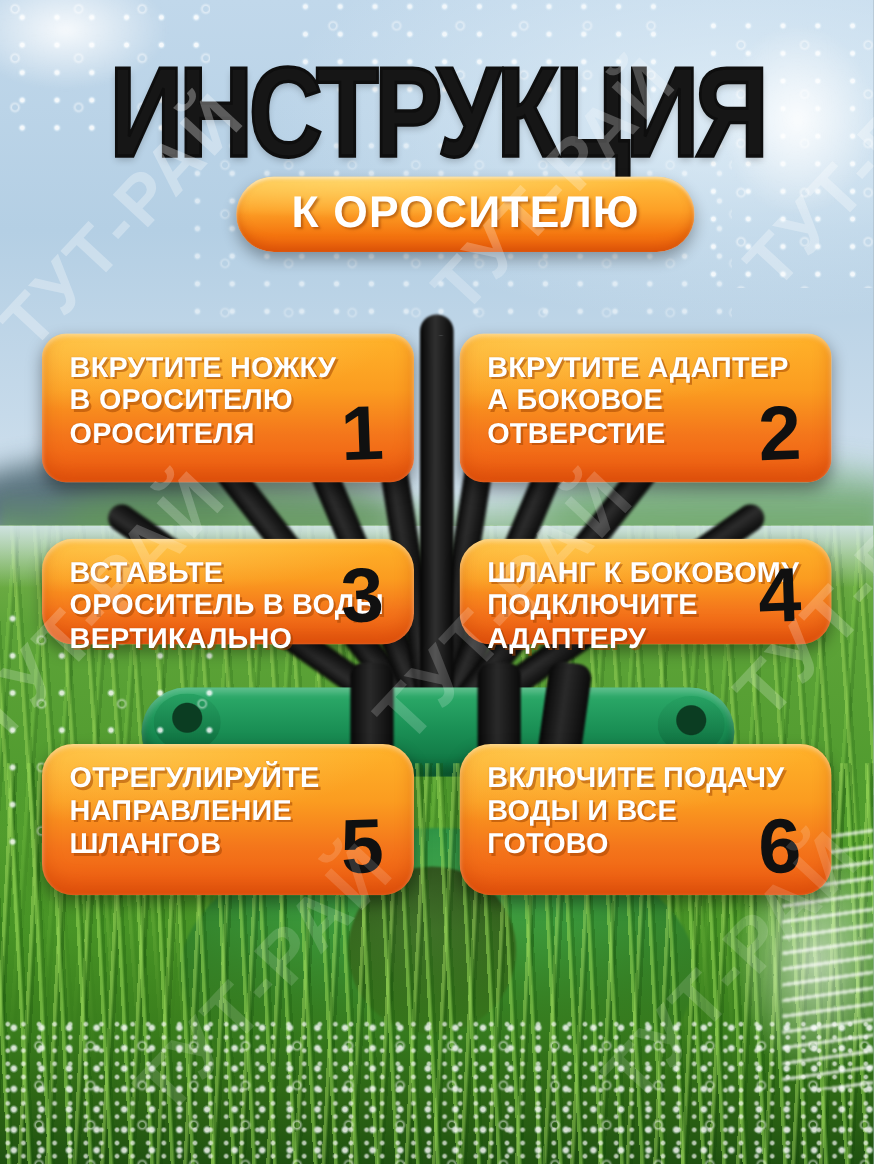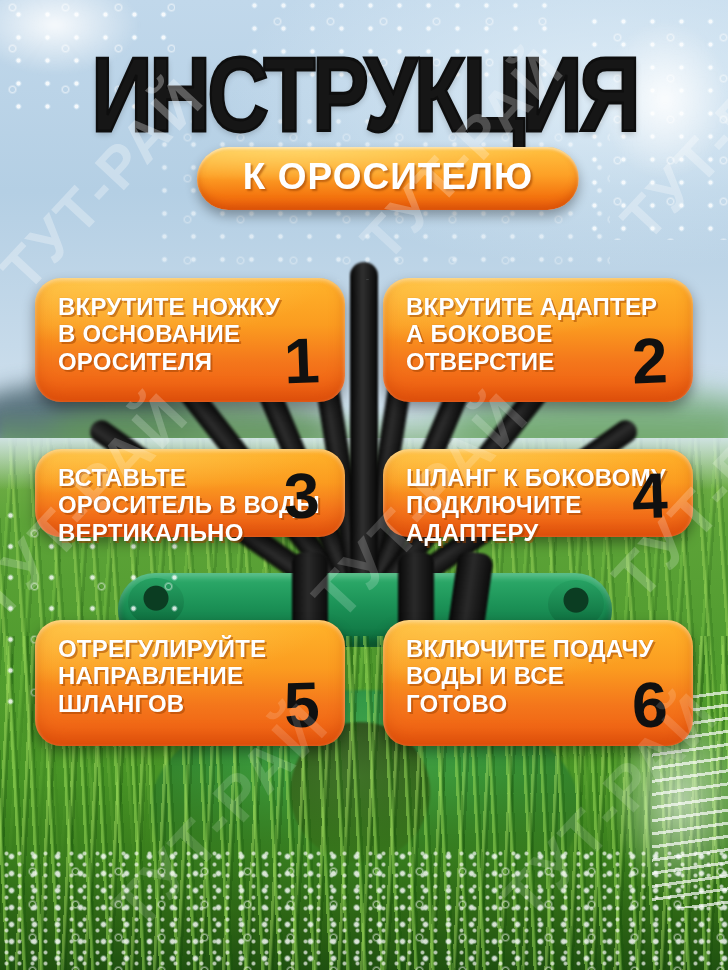--- a/index.html
+++ b/index.html
@@ -97,21 +97,21 @@
   .badge span{font-size:37px;font-weight:bold;color:#fff;letter-spacing:1px;
     text-shadow:2px 2px 2px rgba(150,60,0,.55);}
 
   
   .card{position:absolute;width:310px;border-radius:26px;z-index:30;
     background:
       radial-gradient(130% 95% at 22% 0%, rgba(255,216,104,.55), rgba(255,216,104,0) 55%),
       linear-gradient(180deg,#ffb32a 0%,#fb9c20 38%,#f4761b 68%,#ee5a10 100%);
     box-shadow:0 6px 13px rgba(0,0,0,.38), inset 0 2px 4px rgba(255,255,255,.45), inset 0 -9px 15px rgba(186,54,0,.38);}
   .col1{left:35px;}  .col2{left:383px;}
-  .row1{top:278px;height:124px;} .row2{top:449px;height:88px;} .row3{top:620px;height:126px;}
+  .row1{top:278px;height:124px;border-radius:20px;} .row2{top:449px;height:88px;} .row3{top:620px;height:126px;}
   .card-text{position:absolute;left:23px;top:15px;right:16px;color:#fff;font-weight:bold;
     font-size:24px;line-height:1.14;letter-spacing:.2px;
     text-shadow:2px 2px 0 rgba(160,66,0,.5), 0 0 1px rgba(120,40,0,.35);}
   .card-text .ln{display:block;white-space:nowrap;}
   .card-num{position:absolute;right:25px;bottom:9px;font-size:64px;line-height:1;
     font-weight:bold;color:#101010;transform:rotate(-2deg);}
 
   
   .wm{position:absolute;z-index:60;pointer-events:none;white-space:nowrap;
     font-weight:bold;letter-spacing:3px;color:#fff;transform:rotate(-47deg);}
@@ -166,21 +166,21 @@
   <div class="stream-right"></div>
   <div class="blob" style="left:610px;top:700px;width:140px;height:200px;opacity:.7;"></div>
   <div class="speckle foam"></div>
 
   <h1 class="title"><span class="title-inner">ИНСТРУКЦИЯ</span></h1>
   <div class="badge"><span>К ОРОСИТЕЛЮ</span></div>
 
   <div class="card col1 row1">
     <div class="card-text">
       <span class="ln">ВКРУТИТЕ НОЖКУ</span>
-      <span class="ln">В ОСНОВАНИЕ</span>
+      <span class="ln">В ОРОСИТЕЛЮ</span>
       <span class="ln">ОРОСИТЕЛЯ</span>
     </div>
     <div class="card-num">1</div>
   </div>
 
   <div class="card col2 row1">
     <div class="card-text">
       <span class="ln">ВКРУТИТЕ АДАПТЕР</span>
       <span class="ln">А БОКОВОЕ</span>
       <span class="ln">ОТВЕРСТИЕ</span>

